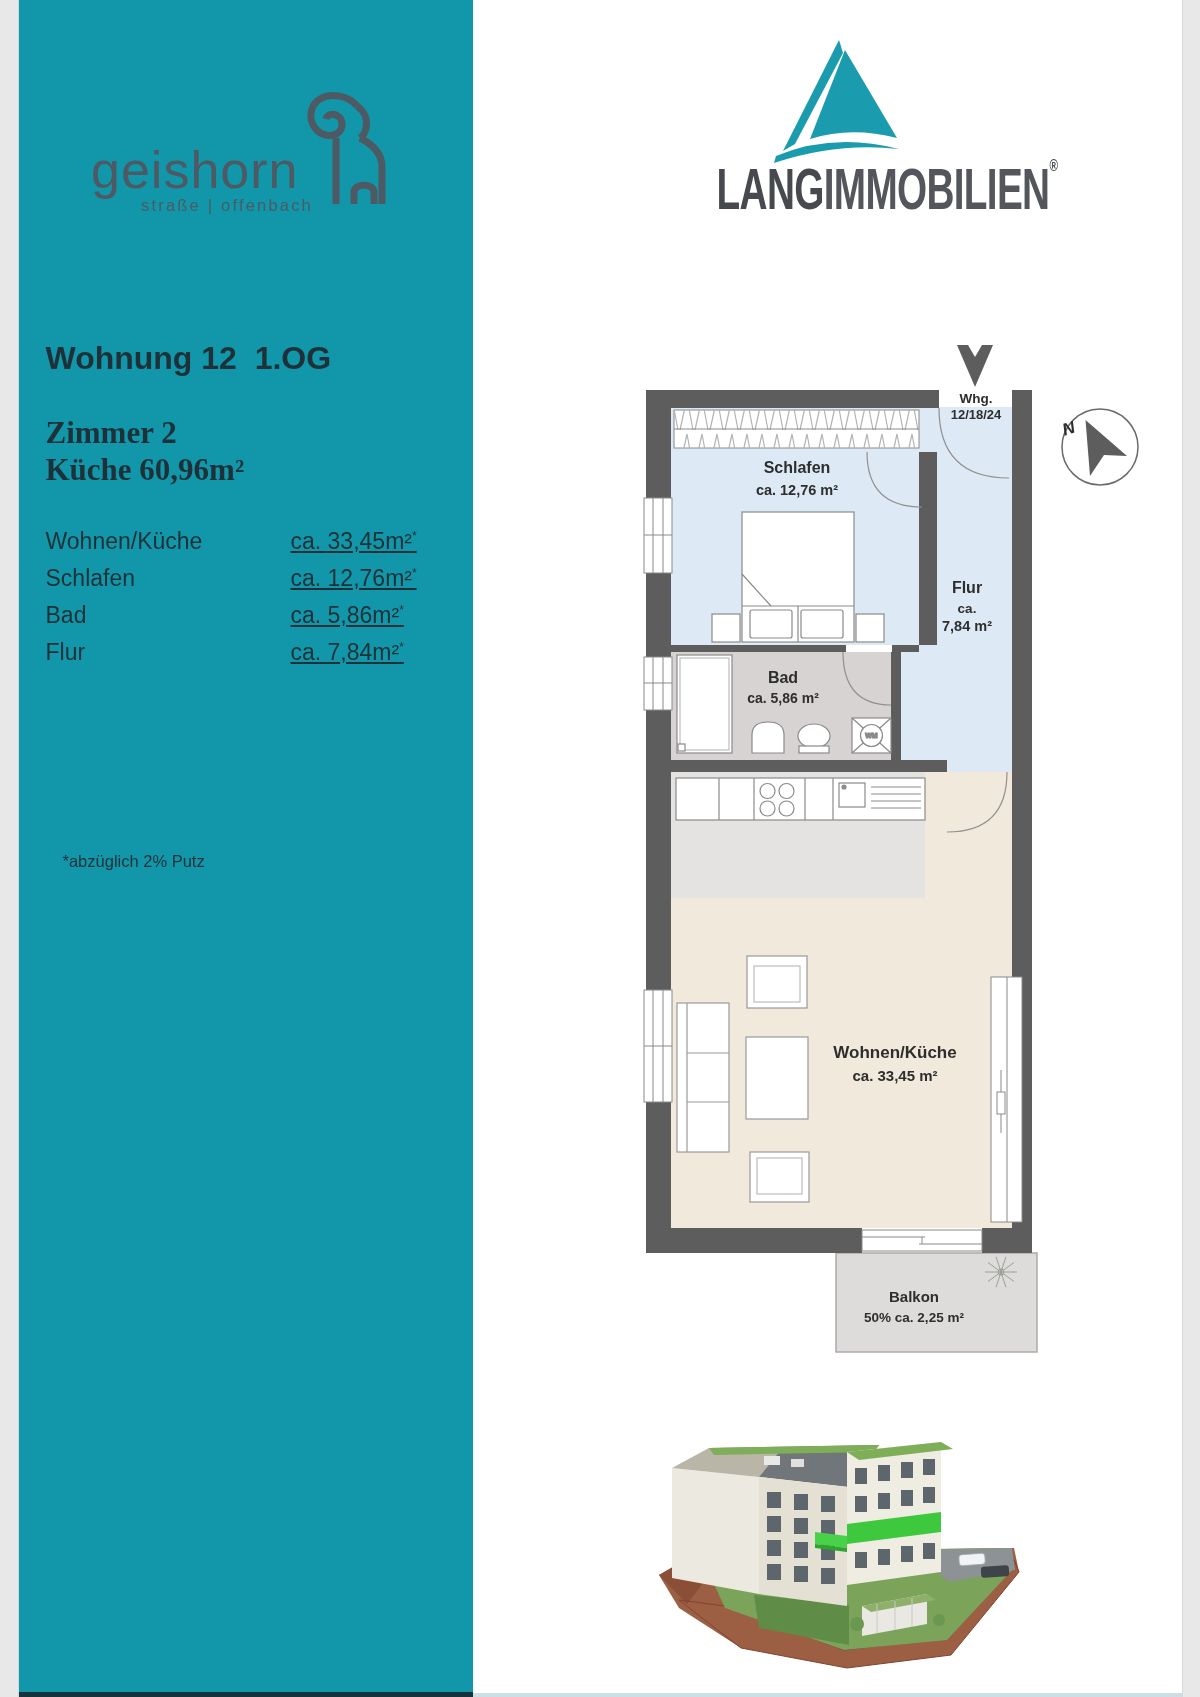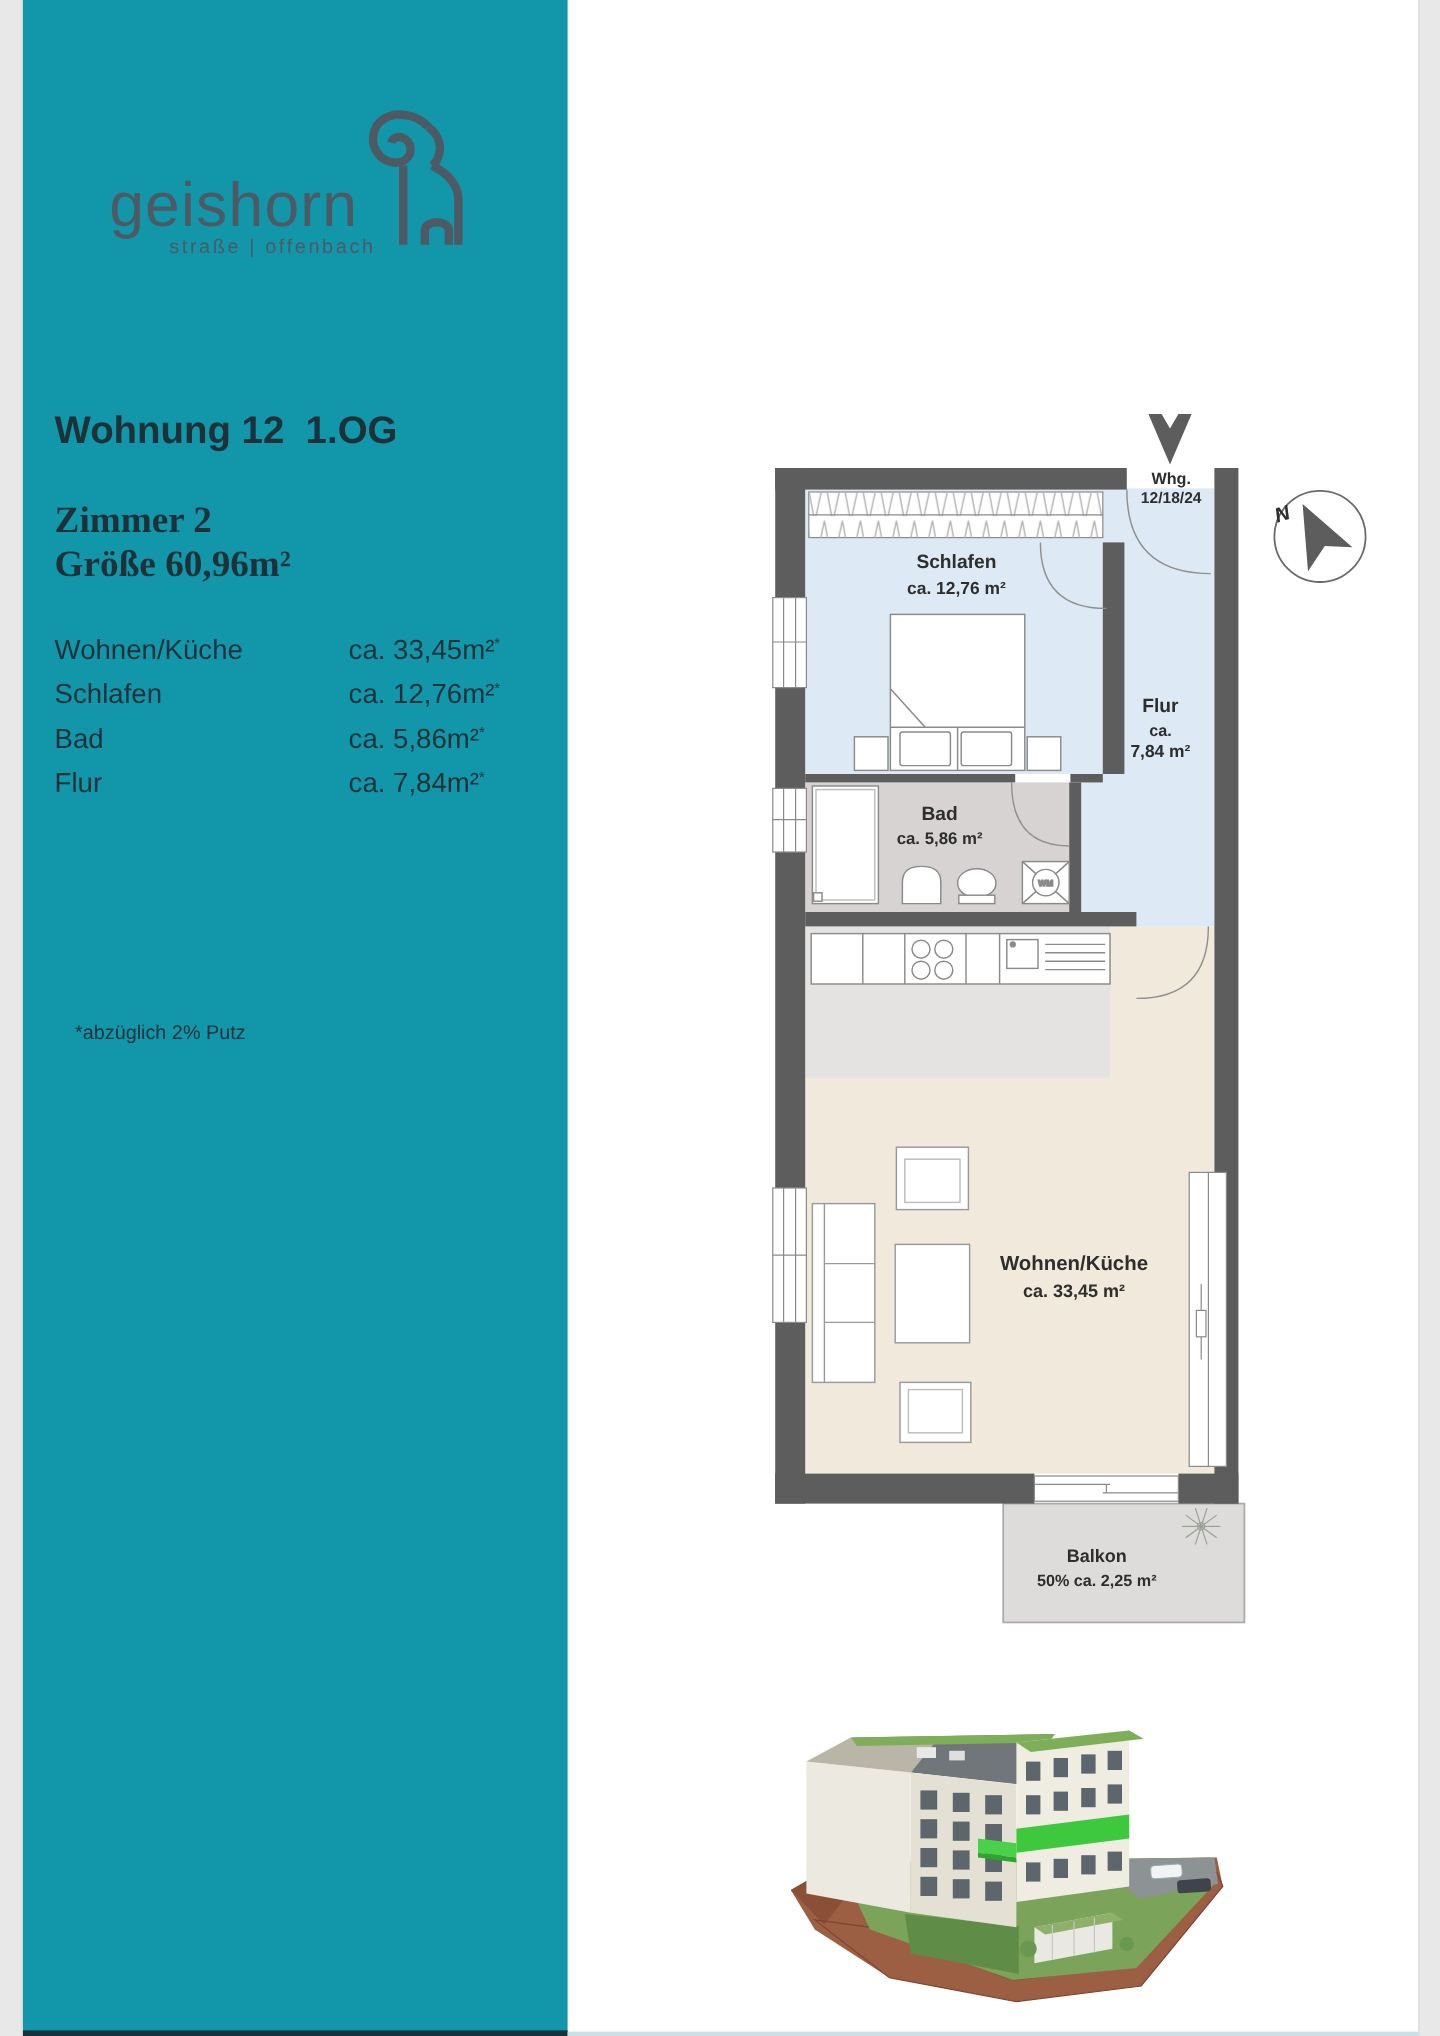--- a/index.html
+++ b/index.html
@@ -9,21 +9,21 @@
   .sidebar{position:absolute;left:0;top:0;width:454px;height:1697px;background:#1197a9;}
   .sidebar-bottom-line{position:absolute;left:0;top:1692px;width:454px;height:5px;background:#16323c;}
   .page-bottom-line{position:absolute;left:454px;top:1693px;width:746px;height:4px;background:#ccdfe4;}
   .logo-svg{position:absolute;left:50px;top:82px;width:350px;height:140px;}
   .logo-svg text{fill:#4e5a63;}
   .apt-title{position:absolute;left:27px;top:340px;font-size:32px;font-weight:bold;color:#1e3138;white-space:pre;}
   .apt-sub{position:absolute;left:27px;top:414px;font-size:31px;font-weight:bold;color:#1e3138;line-height:37px;white-space:pre;font-family:Liberation Serif, serif;}
   .room-list{position:absolute;left:27px;top:528px;width:410px;color:#1e3138;font-size:23px;}
   .room-row{position:relative;height:37px;}
   .room-row .lbl{position:absolute;left:0;top:0;}
-  .room-row .val{position:absolute;left:245px;top:0;white-space:pre;}
+  .room-row .val{position:absolute;left:245px;top:0;white-space:pre;text-decoration:underline;}
   .room-row sup{font-size:12px;line-height:0;}
   .footnote{position:absolute;left:44px;top:852px;font-size:16.5px;color:#1e3138;}
   
   .brand{position:absolute;left:640px;top:28px;width:360px;height:190px;}
   .brand-tri{position:absolute;left:0;top:0;width:360px;height:140px;}
   .wordmark{position:absolute;left:0;top:128px;width:360px;text-align:center;
             font-size:57px;font-weight:bold;color:#46494e;letter-spacing:-1px;
             transform:scaleX(0.68);transform-origin:50% 50%;white-space:nowrap;}
   .wordmark .light{font-weight:bold;color:#53565b;}
   .wordmark sup{font-size:17px;vertical-align:38px;letter-spacing:0;}
@@ -48,21 +48,21 @@
         <path d="M338,106 C330,96 312,92 301,99 C291,105 289,119 296,128 C302,136 314,138 320,132 C325,127 324,118 317,115 C313,113 308,115 307,119"></path>
         <path d="M338,106 C345,111 349,119 347,128 C346,133 344,136 341,138"></path>
         <path d="M341,138 C353,144 362,153 363,165 L363,204"></path>
         <path d="M317,138 L317,204"></path>
         <path d="M335,204 L335,192 C335,183 355,183 355,192 L355,204"></path>
       </g>
     </svg>
 
     <div class="apt-title">Wohnung 12  1.OG</div>
 
-    <div class="apt-sub"><span>Zimmer 2</span><br><span>Größe 60,96m²</span></div>
+    <div class="apt-sub"><span>Zimmer 2</span><br><span>Küche 60,96m²</span></div>
 
     <div class="room-list">
       <div class="room-row">
         <span class="lbl">Wohnen/Küche</span>
         <span class="val"><span>ca. 33,45m²</span><sup>*</sup></span>
       </div>
       <div class="room-row">
         <span class="lbl">Schlafen</span>
         <span class="val"><span>ca. 12,76m²</span><sup>*</sup></span>
       </div>
@@ -75,20 +75,28 @@
         <span class="val"><span>ca. 7,84m²</span><sup>*</sup></span>
       </div>
     </div>
 
     <div class="footnote">*abzüglich 2% Putz</div>
     <div class="sidebar-bottom-line"></div>
   </div>
 
   <div class="page-bottom-line"></div>
 
+  <div class="brand">
+    <svg class="brand-tri" viewBox="640 28 360 140">
+      <path d="M826,50 L878,138 Q832,126 791,139 Z" fill="#1a9bae"></path>
+      <path d="M820,40 L764,151 L776,144 L824,53 Z" fill="#1a9bae"></path>
+      <path d="M755,163 Q818,142 880,149 Q814,132 757,156 Z" fill="#1a9bae"></path>
+    </svg>
+    <div class="wordmark"><span>LANG</span><span class="light">IMMOBILIEN</span><sup>®</sup></div>
+  </div>
 
   <svg class="plan-svg" viewBox="575 315 550 1075">
     <defs>
       <pattern id="hat" width="15" height="36" patternUnits="userSpaceOnUse">
         <path d="M1,34 L8,2 M8,2 L14,34" stroke="#b3b3b3" stroke-width="1.2" fill="none"></path>
       </pattern>
     </defs>
 
     <rect x="652" y="772" width="341" height="456" fill="#f1e9db"></rect>
     <rect x="652" y="772" width="254" height="126" fill="#e5e3e1"></rect>

